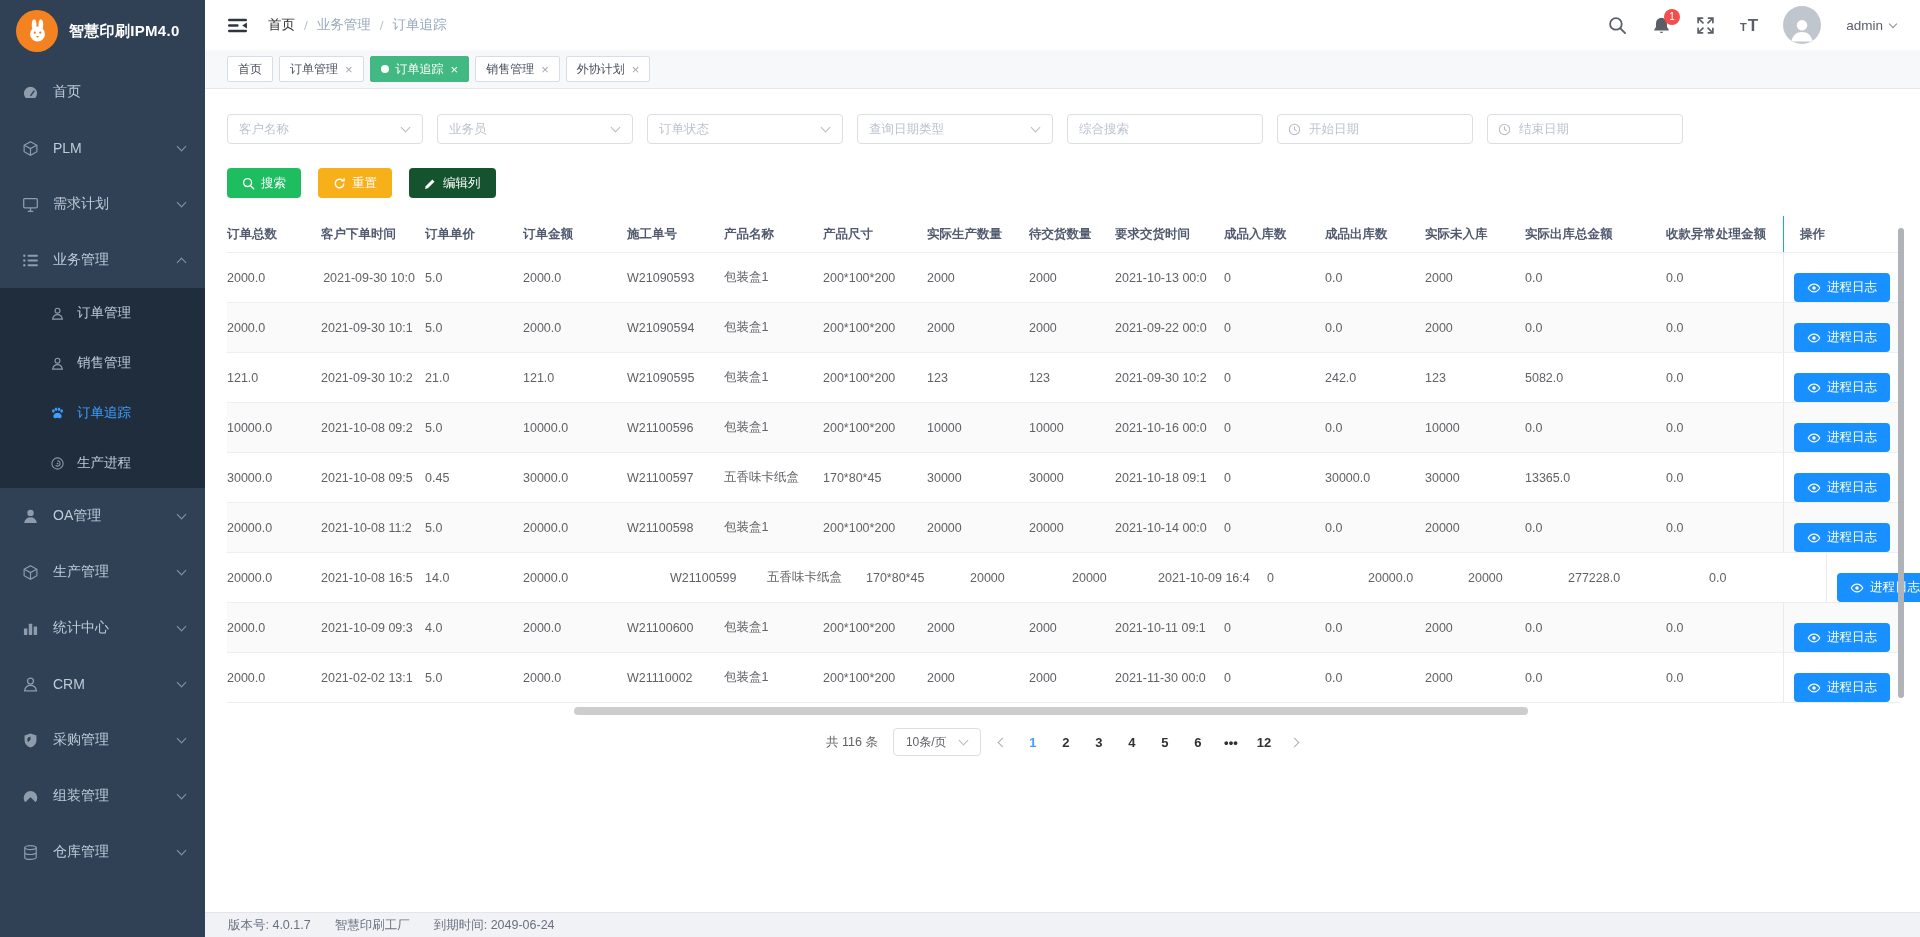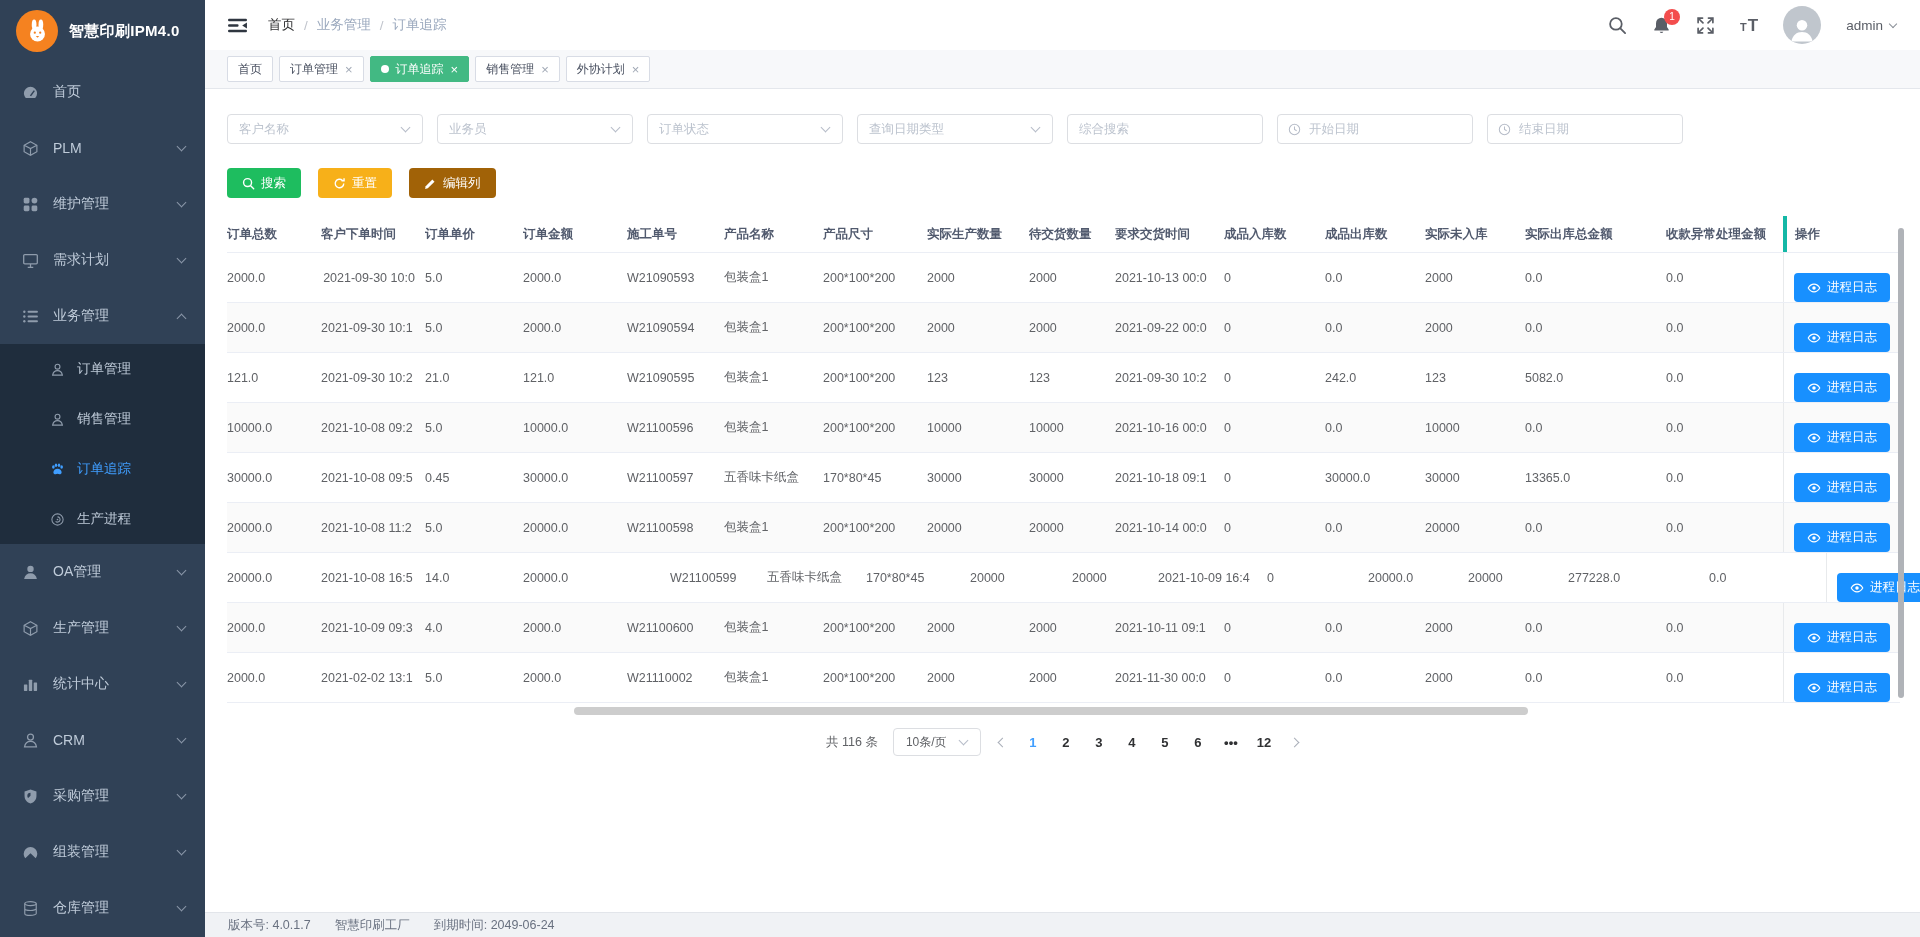--- a/index.html
+++ b/index.html
@@ -57,29 +57,29 @@
 .f-box input::placeholder { color:#bcc3ce; }
 .chev2 { position:absolute; right:13px; width:7px; height:7px; border-right:1.3px solid #b6bcc8; border-bottom:1.3px solid #b6bcc8; transform:rotate(45deg); margin-top:-4px; }
 .f-box.date input { padding-left:31px; }
 .f-box .clock { position:absolute; left:10px; width:13px; height:13px; color:#b6bcc8; display:inline-flex; }
 
 .btnrow { display:flex; gap:17px; margin-top:24px; }
 .btn { height:30px; border:none; border-radius:4px; color:#fff; font-size:12.5px; display:inline-flex; align-items:center; gap:6px; padding:0 15px; cursor:pointer; font-family:inherit; }
 .btn .bi { width:13px; height:13px; display:inline-flex; }
 .btn.green { background:#1ebd5f; }
 .btn.orange { background:#f7b019; }
-.btn.blue { background:#a16207; }
+.btn.blue { background:#14532d; }
 
 
 .table { margin-top:18px; width:1673px; font-size:12.5px; position:relative; }
 .thead { display:flex; height:37px; align-items:center; border-bottom:1px solid #ebeef5; font-weight:bold; color:#515a6e; }
 .trow { display:flex; height:50px; align-items:center; border-bottom:1px solid #ebeef5; color:#606266; }
 .trow.alt { background:#fafafa; }
 .cell { padding-right:8px; overflow:hidden; white-space:nowrap; flex-shrink:0; }
-.actcol { border-left:4px solid #14b8a6; height:100%; display:flex; align-items:center; padding-left:8px; padding-right:0; }
+.actcol { border-left:1px solid #14b8a6; height:100%; display:flex; align-items:center; padding-left:16px; padding-right:0; }
 .cell.action { border-left:1px solid #e8eaec; height:100%; display:flex; align-items:flex-end; justify-content:center; padding-right:0; }
 .logbtn { background:#1890ff; color:#fff; border:none; border-radius:4px; height:29px; padding:0 13px; font-size:12.5px; display:inline-flex; align-items:center; gap:6px; cursor:pointer; font-family:inherit; }
 .logbtn .bi { width:14px; height:14px; display:inline-flex; }
 
 .hscroll { height:8px; width:954px; margin-left:347px; background:#cdcdcd; border-radius:4px; margin-top:4px; }
 .vscroll { position:absolute; left:1898px; top:228px; width:6px; height:470px; background:#b0b3b8; border-radius:3px; }
 
 
 .pager { width:1673px; display:flex; justify-content:center; align-items:center; gap:15px; margin-top:13px; color:#606266; font-size:12.5px; }
 .psel { width:88px; height:28px; border:1px solid #dcdee2; border-radius:4px; display:flex; align-items:center; padding-left:12px; position:relative; color:#606266; font-size:12px; cursor:pointer; background:#fff; }
@@ -123,32 +123,20 @@
           <span class="lbl">首页</span>
         </div>
         <div class="s-item">
           <span class="ico">
             <svg viewBox="0 0 16 16" fill="none" stroke="currentColor" stroke-width="1.1" width="17" height="17">
               <path d="M8 1.6 14 5v6L8 14.4 2 11V5z"></path>
               <path d="M2 5l6 3 6-3M8 8v6.4"></path>
             </svg>
           </span>
           <span class="lbl">PLM</span>
-          <span class="chev"></span>
-        </div>
-        <div class="s-item">
-          <span class="ico">
-            <svg viewBox="0 0 16 16" fill="currentColor" width="17" height="17">
-              <rect x="1.6" y="1.6" width="5.4" height="5.4" rx="1.4"></rect>
-              <rect x="9" y="1.6" width="5.4" height="5.4" rx="2.7"></rect>
-              <rect x="1.6" y="9" width="5.4" height="5.4" rx="1.4"></rect>
-              <rect x="9" y="9" width="5.4" height="5.4" rx="1.4"></rect>
-            </svg>
-          </span>
-          <span class="lbl">维护管理</span>
           <span class="chev"></span>
         </div>
         <div class="s-item">
           <span class="ico">
             <svg viewBox="0 0 16 16" fill="none" stroke="currentColor" stroke-width="1.2" width="17" height="17">
               <rect x="1.6" y="2.4" width="12.8" height="8.8" rx="1"></rect>
               <path d="M5.4 14.4h5.2M8 11.2v3.2"></path>
             </svg>
           </span>
           <span class="lbl">需求计划</span>

